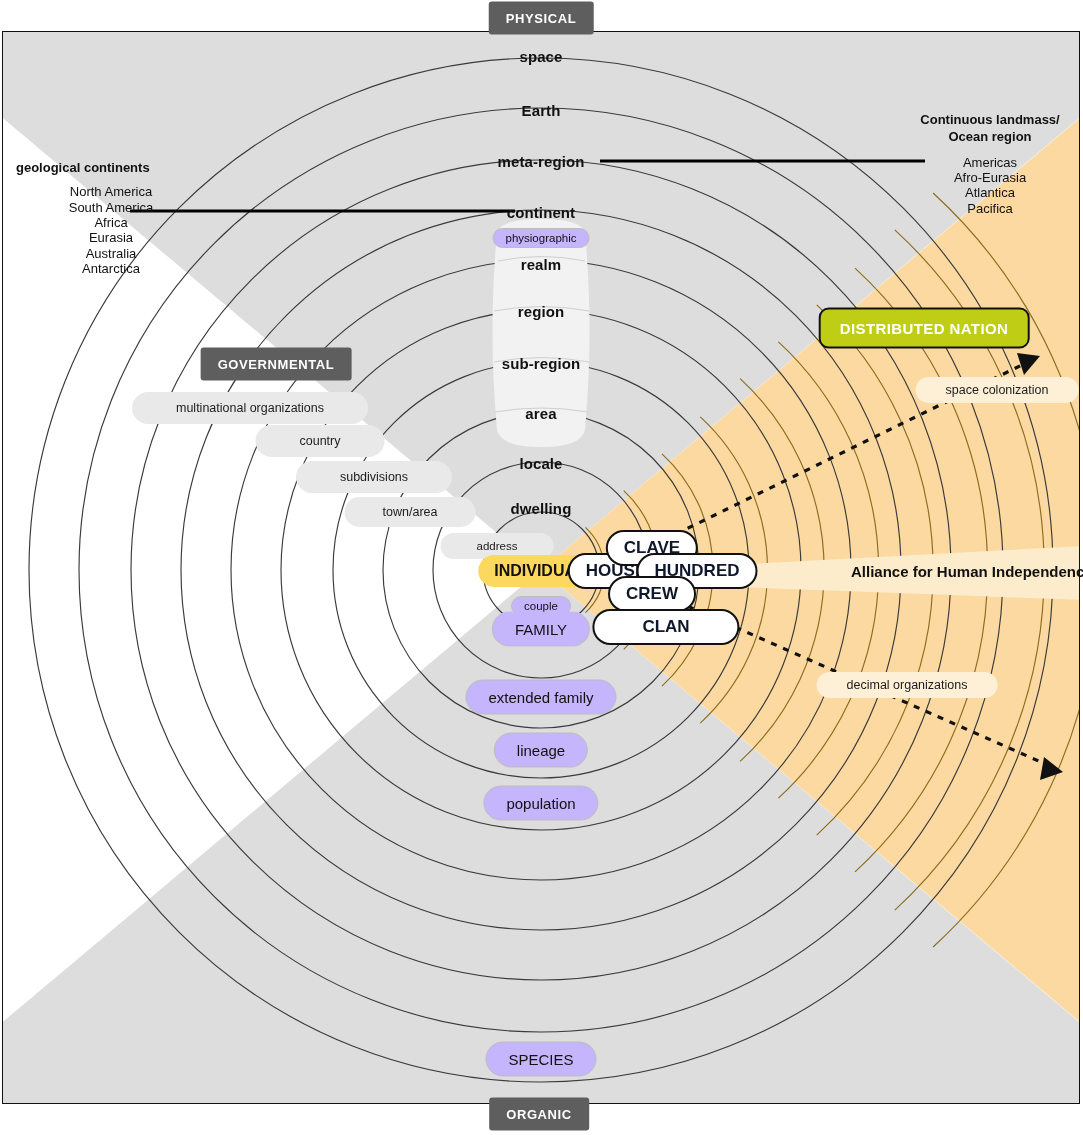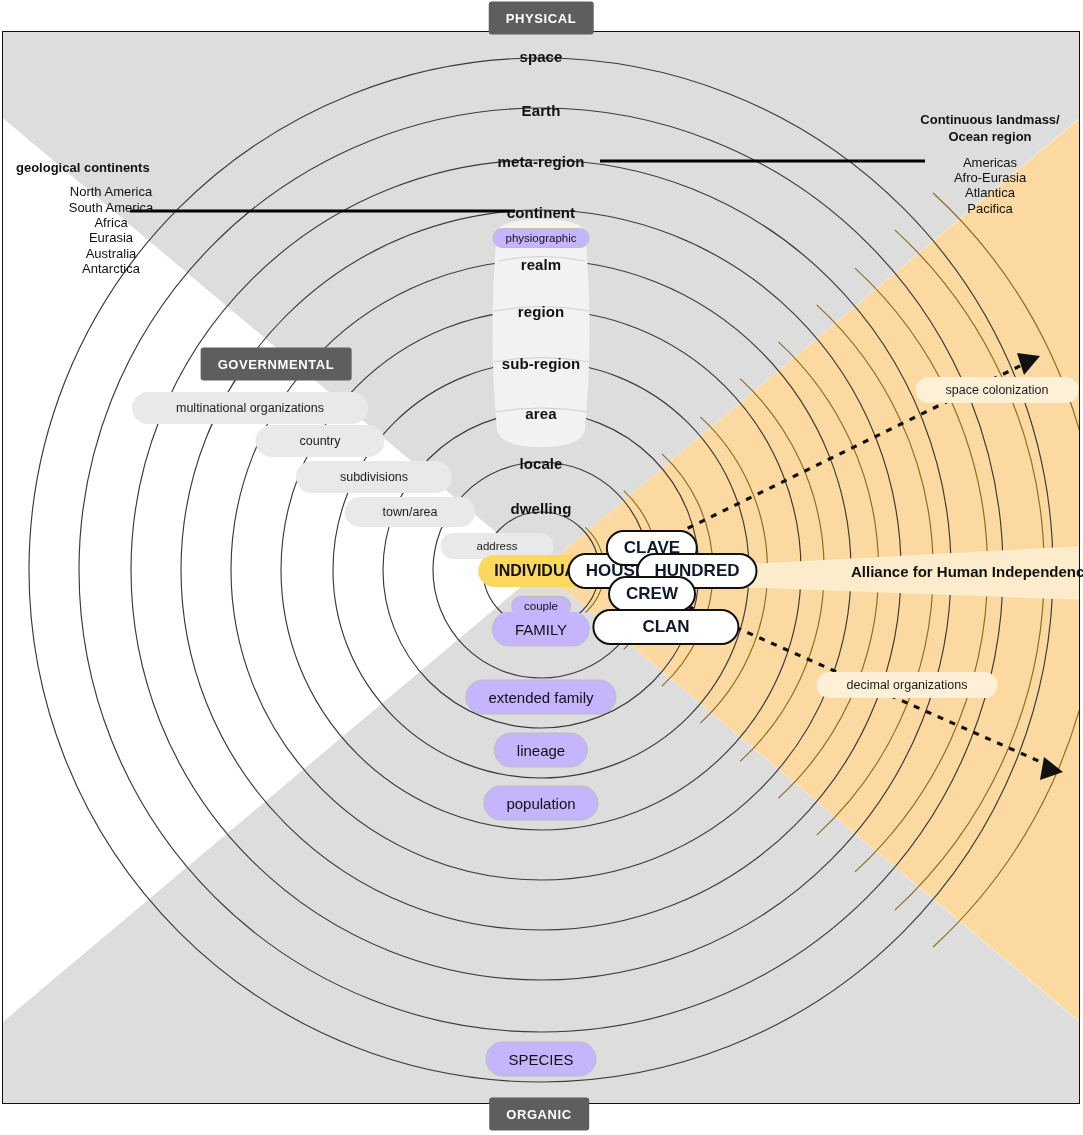--- a/index.html
+++ b/index.html
@@ -180,20 +180,21 @@
   <div class="wcap" style="left:541px;top:803px;">population</div>
   <div class="wcap" style="left:541px;top:1059px;">SPECIES</div>
 
   <div class="ind" style="left:540px;top:571px;">INDIVIDUAL</div>
   <div class="bcap" style="left:616px;top:571px;">HOUSE</div>
   <div class="bcap" style="left:652px;top:548px;">CLAVE</div>
   <div class="bcap" style="left:697px;top:571px;">HUNDRED</div>
   <div class="bcap" style="left:652px;top:594px;">CREW</div>
   <div class="bcap" style="left:666px;top:627px;padding:6px 48px;">CLAN</div>
 
+  <div class="dnat" style="left:924px;top:328px;">DISTRIBUTED NATION</div>
 
   <div class="ccap" style="left:997px;top:390px;">space colonization</div>
   <div class="ccap" style="left:907px;top:685px;">decimal organizations</div>
 
   <div class="aih" style="left:851px;top:571px;">Alliance for Human Independence</div>
 
   <div class="note left" style="left:16px;top:160px;width:220px;text-align:left;">
     <div class="hd">geological continents</div>
     <div style="text-align:center;width:190px;">
       <div class="li">North America</div>

